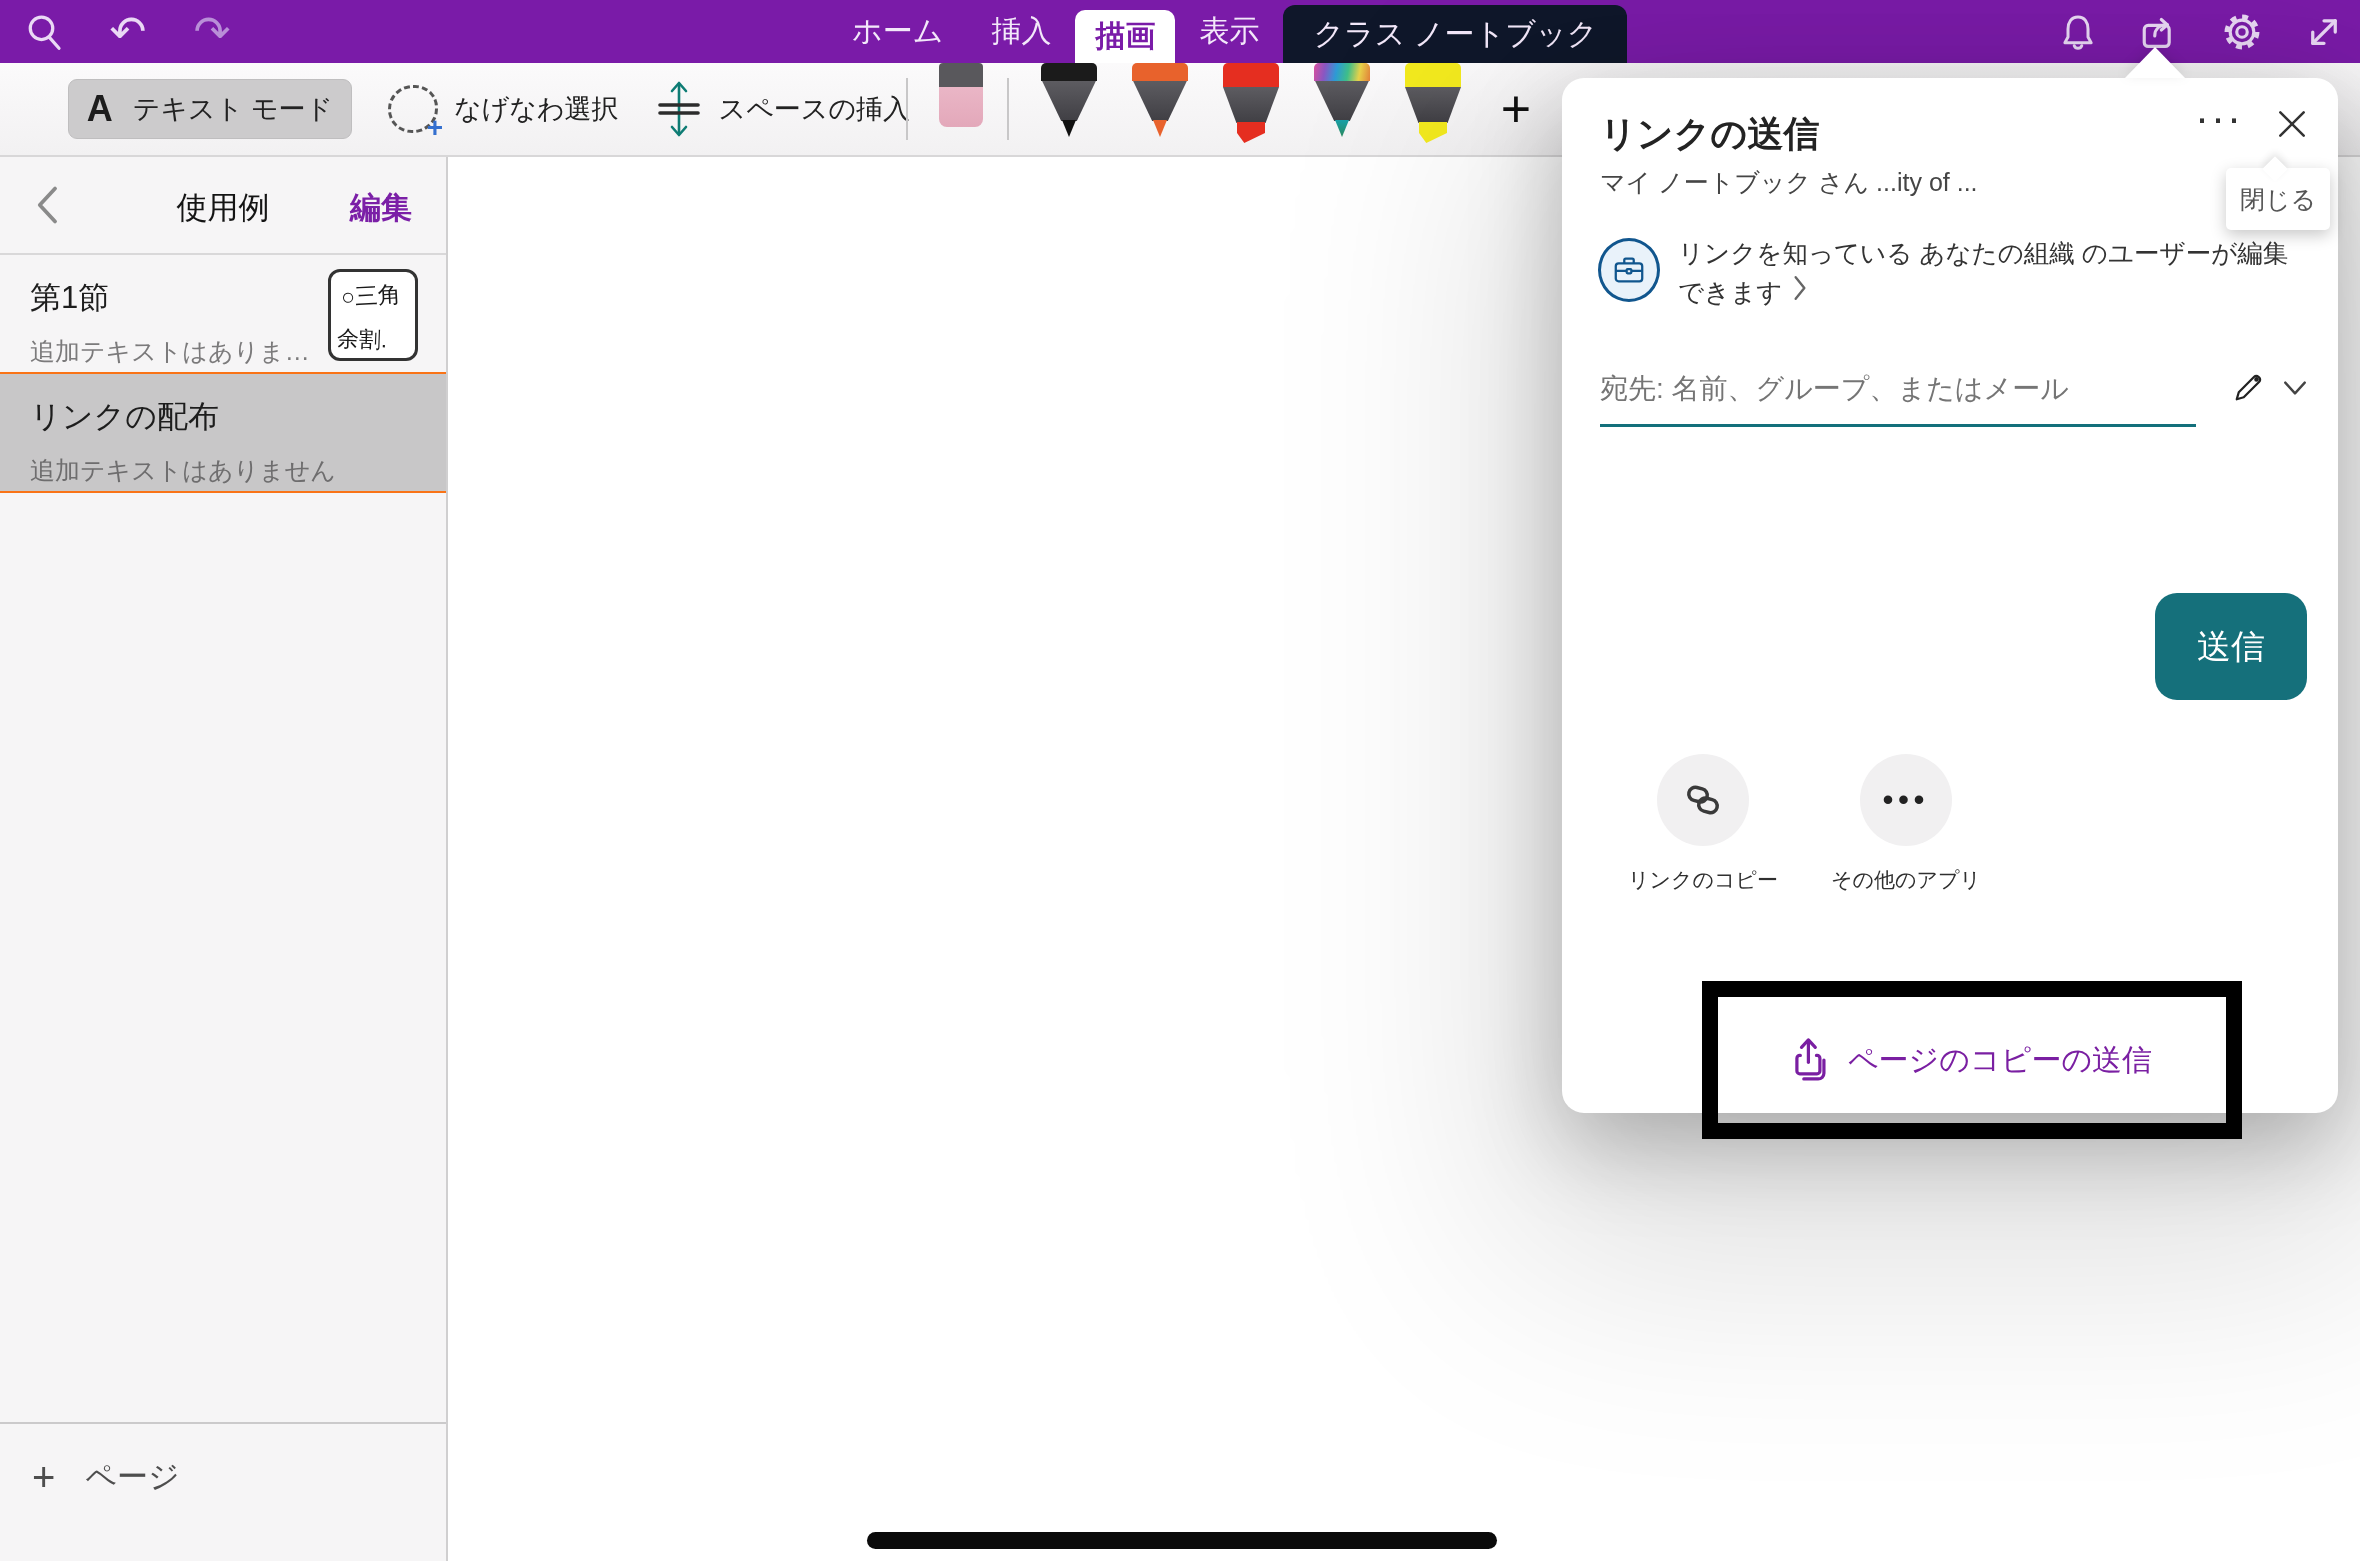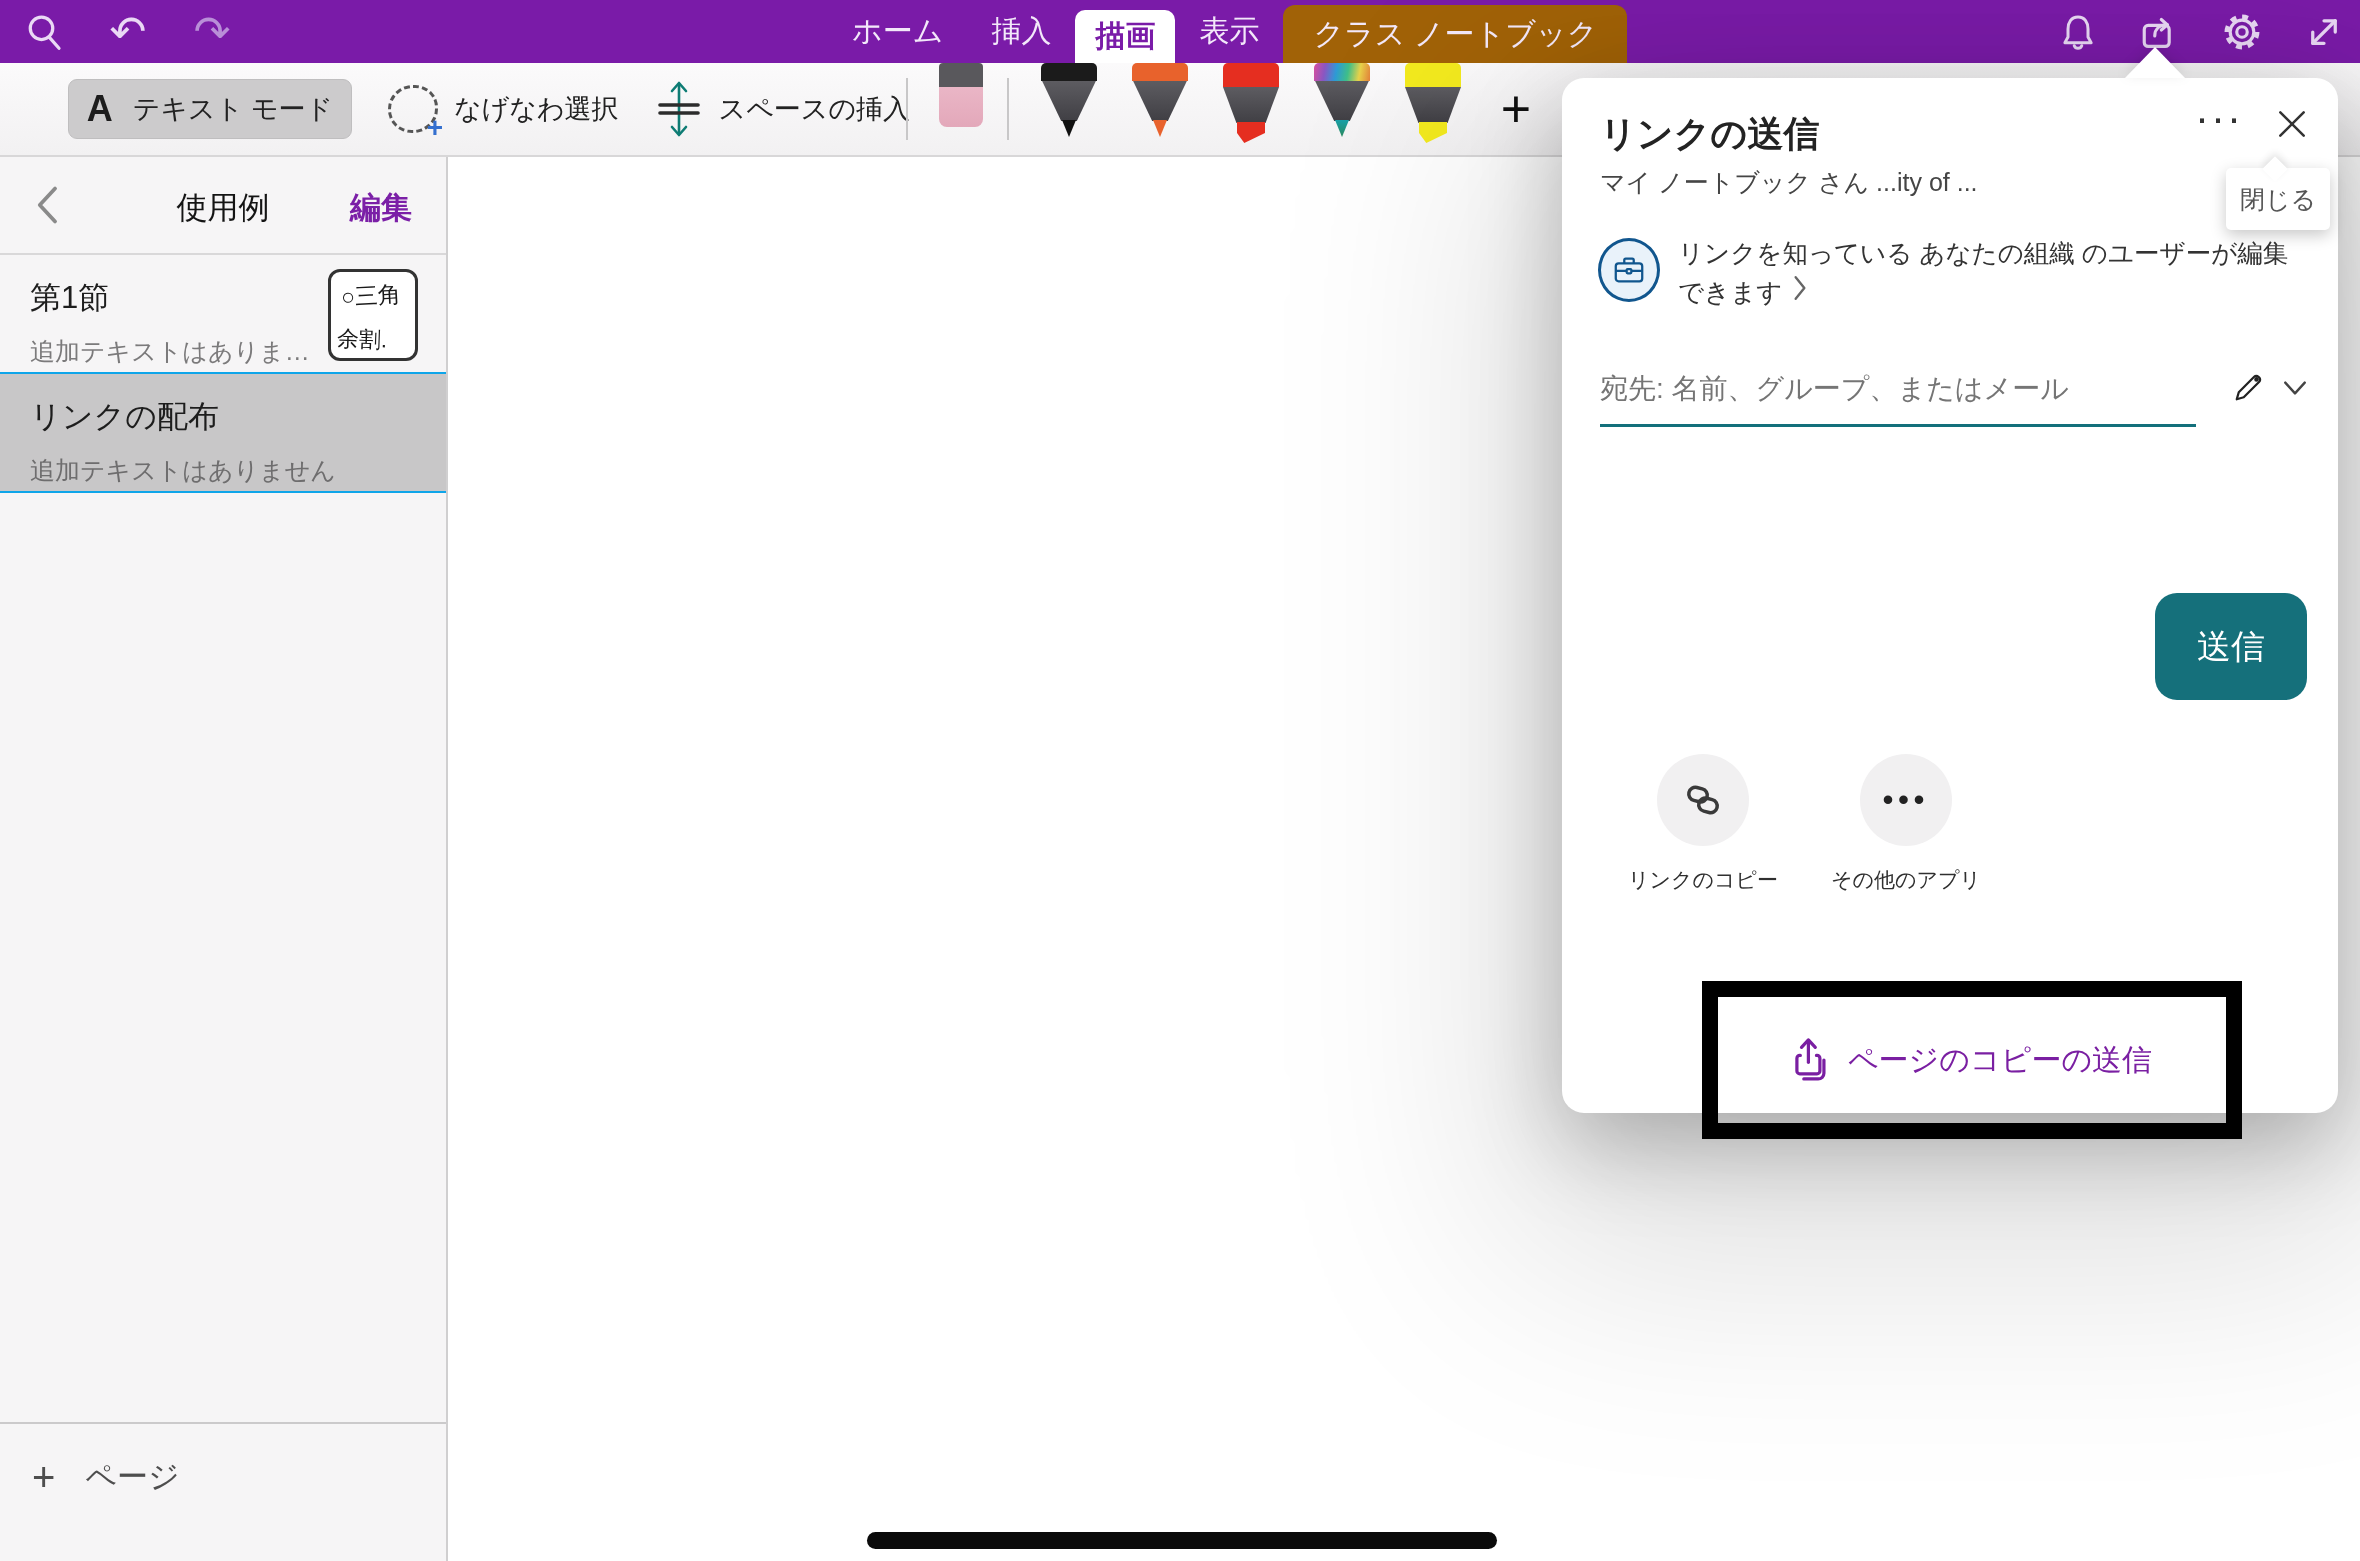--- a/index.html
+++ b/index.html
@@ -11,21 +11,21 @@
   }
   
   .topbar{position:absolute;left:0;top:0;width:2360px;height:63px;background:#7a1ba8;}
   .topbar-left{position:absolute;left:22px;top:0;height:63px;display:flex;align-items:center;gap:40px;}
   .tb-icon{width:44px;height:44px;display:flex;align-items:center;justify-content:center;color:#ead9f5;}
   .arrow-glyph{font-size:44px;line-height:44px;color:#ead9f5;font-family:"DejaVu Sans",sans-serif;}
   .arrow-glyph.dim{color:#b98fd8;}
   .tabs{position:absolute;left:828px;top:0;height:63px;display:flex;align-items:stretch;}
   .tab{display:flex;align-items:center;padding:0 24px;color:#f3e8fa;font-size:30px;cursor:default;}
   .tab.active{background:#ffffff;color:#7a1ba8;font-weight:bold;border-radius:10px 10px 0 0;margin-top:10px;padding:0 20px;}
-  .tab.dark{background:#a16207;border-radius:12px 12px 0 0;margin-top:5px;padding:0 30px;}
+  .tab.dark{background:#0f172a;border-radius:12px 12px 0 0;margin-top:5px;padding:0 30px;}
   .topbar-right{position:absolute;right:14px;top:0;height:63px;display:flex;align-items:center;gap:38px;}
   
   .toolbar{position:absolute;left:0;top:63px;width:2360px;height:94px;
     background:linear-gradient(#fbfafb,#f2f1f2);border-bottom:2px solid #d8d7d8;box-sizing:border-box;}
   .tool-left{position:absolute;left:68px;top:0;height:92px;display:flex;align-items:center;gap:36px;}
   .textmode-btn{display:flex;align-items:center;justify-content:center;gap:20px;width:282px;height:58px;
     background:#cccbcc;border:1px solid #bfbebf;border-radius:9px;}
   .textmode-a{font-size:36px;font-weight:600;color:#1c1c1c;line-height:36px;}
   .tool-label{font-size:27px;color:#222;}
   .tool-group{display:flex;align-items:center;gap:16px;}
@@ -44,21 +44,21 @@
   .eraser .body{height:40px;background:linear-gradient(#eab6c6,#e3a8ba);border-radius:0 0 8px 8px;}
   .plus-pen{position:absolute;left:1488px;top:18px;width:56px;height:56px;font-size:52px;font-weight:300;
     color:#111;display:flex;align-items:center;justify-content:center;line-height:52px;}
   
   .sidebar{position:absolute;left:0;top:157px;width:448px;height:1404px;background:#f6f5f6;
     border-right:2px solid #d0cfd0;box-sizing:border-box;}
   .sb-header{position:relative;height:96px;border-bottom:2px solid #d9d8d9;}
   .sb-back{position:absolute;left:34px;top:28px;width:30px;height:40px;}
   .sb-title{position:absolute;left:0;right:0;top:30px;text-align:center;font-size:31px;color:#141414;}
   .sb-edit{position:absolute;right:34px;top:30px;font-size:31px;color:#7b1fa7;font-weight:bold;}
-  .sb-item{position:relative;padding:22px 0 0 30px;height:95px;border-bottom:2px solid #0ea5e9;}
+  .sb-item{position:relative;padding:22px 0 0 30px;height:95px;border-bottom:2px solid #f97316;}
   .sb-item.selected{background:#c8c7c8;}
   .sb-item-title{font-size:31px;color:#1d1d1d;}
   .sb-item-sub{font-size:25px;color:#7b7a7b;margin-top:16px;}
   .sb-thumb{position:absolute;right:28px;top:14px;width:90px;height:92px;background:#fff;
     border:3px solid #333;border-radius:12px;box-sizing:border-box;overflow:hidden;}
   .sb-thumb .l1{font-size:23px;color:#191919;margin:8px 0 0 10px;transform:rotate(-3deg);}
   .sb-thumb .l2{font-size:22px;color:#191919;margin:14px 0 0 6px;transform:rotate(2deg);}
   .sb-bottom{position:absolute;left:0;right:0;top:1265px;border-top:2px solid #cbcacb;
     padding:32px 0 0 32px;display:flex;align-items:center;gap:30px;color:#4e4e4e;}
   .sb-plus{font-size:40px;font-weight:300;line-height:36px;}

